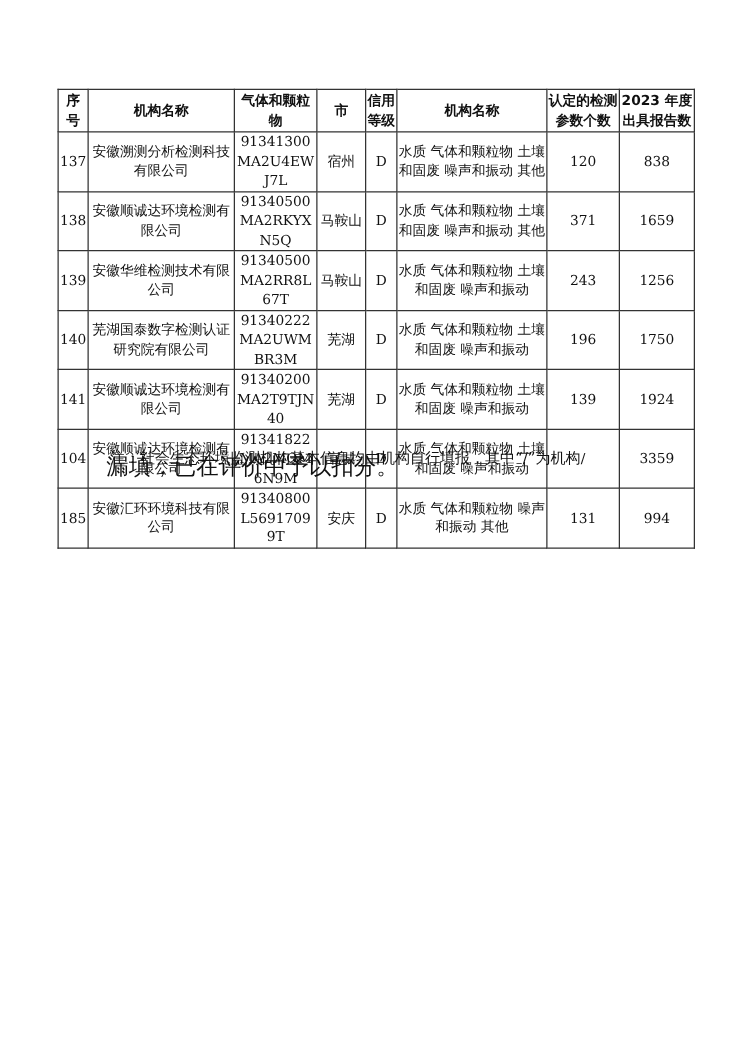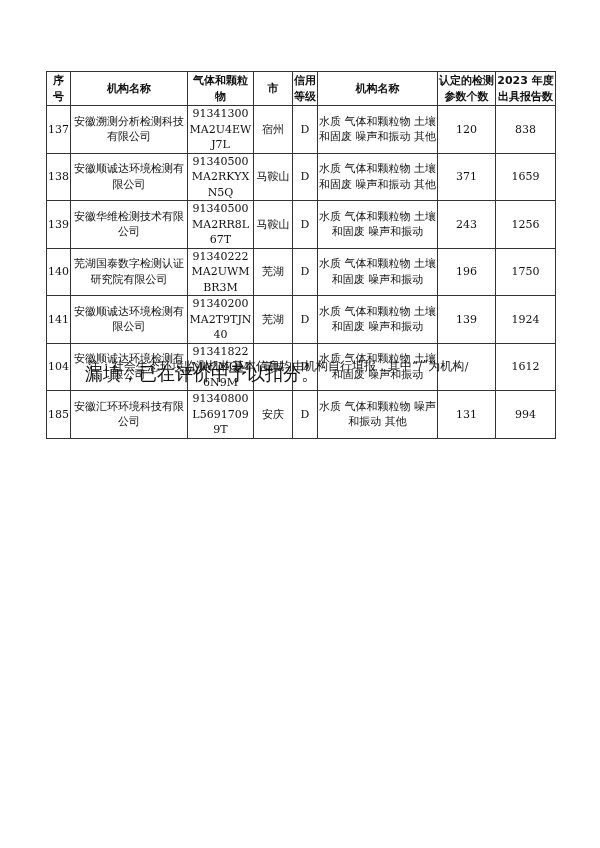--- a/index.html
+++ b/index.html
@@ -97,21 +97,21 @@
         <td>1924</td>
       </tr>
       <tr>
         <td>104</td>
         <td>安徽顺诚达环境检测有限公司</td>
         <td>91341822MA2MQM6N9M</td>
         <td>宣城</td>
         <td>D</td>
         <td class="cat">水质 气体和颗粒物 土壤和固废 噪声和振动</td>
         <td>/</td>
-        <td>1612</td>
+        <td>3359</td>
       </tr>
       <tr>
         <td>185</td>
         <td>安徽汇环环境科技有限公司</td>
         <td>91340800L56917099T</td>
         <td>安庆</td>
         <td>D</td>
         <td class="cat">水质 气体和颗粒物 噪声和振动 其他</td>
         <td>131</td>
         <td>994</td>

